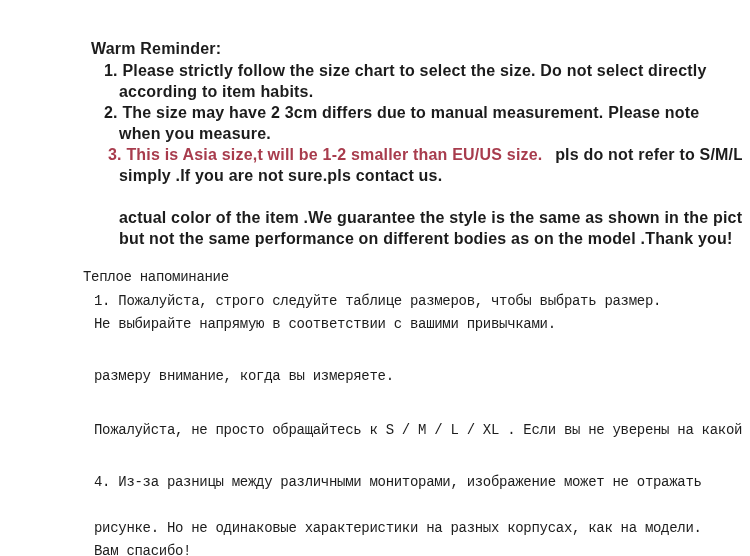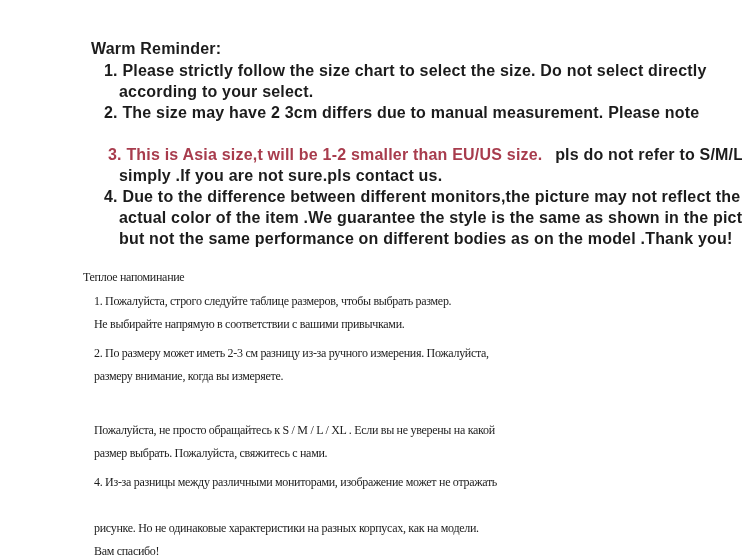--- a/index.html
+++ b/index.html
@@ -19,56 +19,54 @@
   
   .en {
     font-family: "Liberation Sans", "DejaVu Sans", sans-serif;
     font-weight: 600;
     font-size: 16px;
     line-height: 20px;
     letter-spacing: 0.2px;
   }
   
   .ru {
-    font-family: Liberation Serif, serif;
+    font-family: Liberation Mono, monospace;
     font-weight: 400;
-    font-size: 12px;
+    font-size: 14px;
     line-height: 22px;
     letter-spacing: -0.3px;
   }
   .en-red { color: var(--en-red, #a83c4d); }
   .ru-red { color: var(--ru-red, #b23b45); }
 </style>
 </head>
 <body>
 
 <div class="page">
 
   <div class="line en" style="left:75px; top:23px;">Warm Reminder:</div>
 
   <div class="line en" style="left:88px; top:45px;text-align:right;">1. Please strictly follow the size chart to select the size. Do not select directly</div>
-  <div class="line en" style="left:103px; top:66px;">according to your select.</div>
+  <div class="line en" style="left:103px; top:66px;">according to item habits.</div>
 
   <div class="line en" style="left:88px; top:87px;">2. The size may have 2 3cm differs due to manual measurement. Please note</div>
+  <div class="line en" style="left:103px; top:108px;">when you measure.</div>
 
   <div class="line en" style="left:88px; top:129px;"><span class="en-red">3. This is Asia size,t will be 1-2 smaller than EU/US size.</span><span> pls do not refer to S/M/L/XL</span></div>
   <div class="line en" style="left:103px; top:150px;">simply .If you are not sure.pls contact us.</div>
 
-  <div class="line en" style="left:88px; top:171px;">4. Due to the difference between different monitors,the picture may not reflect the</div>
   <div class="line en" style="left:103px; top:192px;">actual color of the item .We guarantee the style is the same as shown in the picture.</div>
   <div class="line en" style="left:103px; top:213px;">but not the same performance on different bodies as on the model .Thank you!</div>
 
   <div class="line ru" style="left:67px; top:250px;">Теплое напоминание</div>
 
   <div class="line ru" style="left:78px; top:274px;">1. Пожалуйста, строго следуйте таблице размеров, чтобы выбрать размер.</div>
   <div class="line ru" style="left:78px; top:297px;">Не выбирайте напрямую в соответствии с вашими привычками.</div>
 
-  <div class="line ru" style="left:78px; top:326px;">2. По размеру может иметь 2-3 см разницу из-за ручного измерения. Пожалуйста,</div>
   <div class="line ru" style="left:78px; top:349px;">размеру внимание, когда вы измеряете.</div>
 
   <div class="line ru" style="left:78px; top:403px;">Пожалуйста, не просто обращайтесь к S / M / L / XL . Если вы не уверены на какой</div>
-  <div class="line ru" style="left:78px; top:426px;">размер выбрать. Пожалуйста, свяжитесь с нами.</div>
 
   <div class="line ru" style="left:78px; top:455px;">4. Из-за разницы между различными мониторами, изображение может не отражать</div>
   <div class="line ru" style="left:78px; top:501px;">рисунке. Но не одинаковые характеристики на разных корпусах, как на модели.</div>
   <div class="line ru" style="left:78px; top:524px;">Вам спасибо!</div>
 
 </div>
 
 </body></html>

